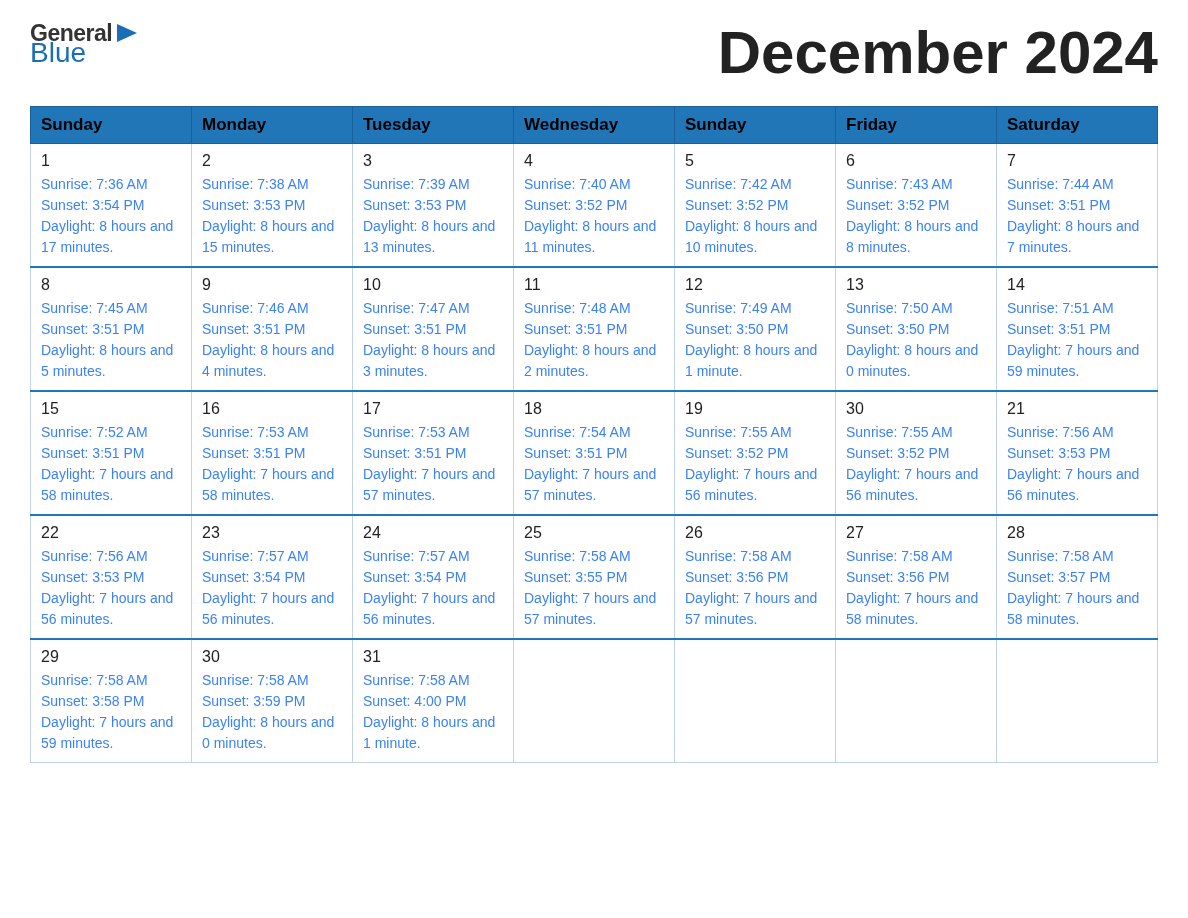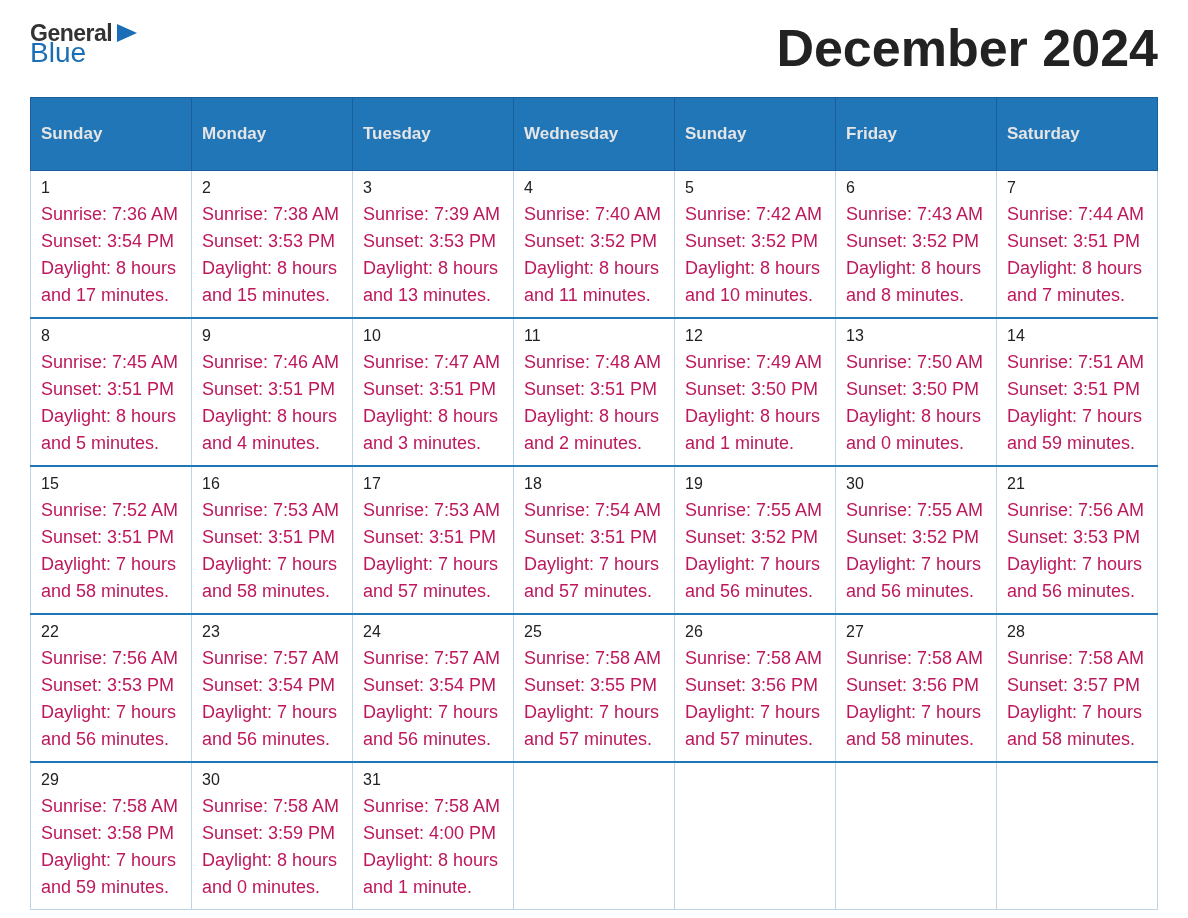--- a/index.html
+++ b/index.html
@@ -28,41 +28,41 @@
     .logo-general {
       font-size: 23px;
       font-weight: bold;
       color: #333;
       letter-spacing: -0.5px;
     }
     .title-area {
       text-align: right;
     }
     .month-title {
-      font-size: 52px;
+      font-size: 60px;
       font-weight: bold;
       color: #222;
       line-height: 1.1;
     }
     .location {
       font-size: 22px;
       color: #444;
       margin-top: 4px;
     }
     table {
       width: 100%;
       border-collapse: collapse;
       margin-top: 10px;
     }
     thead tr th {
       background-color: #2176b8;
-      color: #e5e5e5;
+      color: #000000;
       font-size: 17px;
       font-weight: bold;
-      padding: 26px 10px;
+      padding: 8px 10px;
       text-align: left;
       border: 1px solid #1a5f9a;
     }
     tbody tr td {
       border: 1px solid #c0d4e8;
       vertical-align: top;
       padding: 8px 10px;
       font-size: 13.5px;
       color: #222;
       background: #fff;
@@ -70,22 +70,22 @@
       width: 14.28%;
     }
     tbody tr td .day-num {
       font-size: 16px;
       font-weight: normal;
       display: block;
       margin-bottom: 4px;
       color: #222;
     }
     tbody tr td .day-info {
-      font-size: 18px;
-      color: #be185d;
+      font-size: 14px;
+      color: #3b82f6;
       line-height: 1.5;
     }
     tbody tr:not(:last-child) td {
       border-bottom: 2px solid #2176b8;
     }
     .empty-cell {
       background: #fff;
     }
   </style>
 </head>

